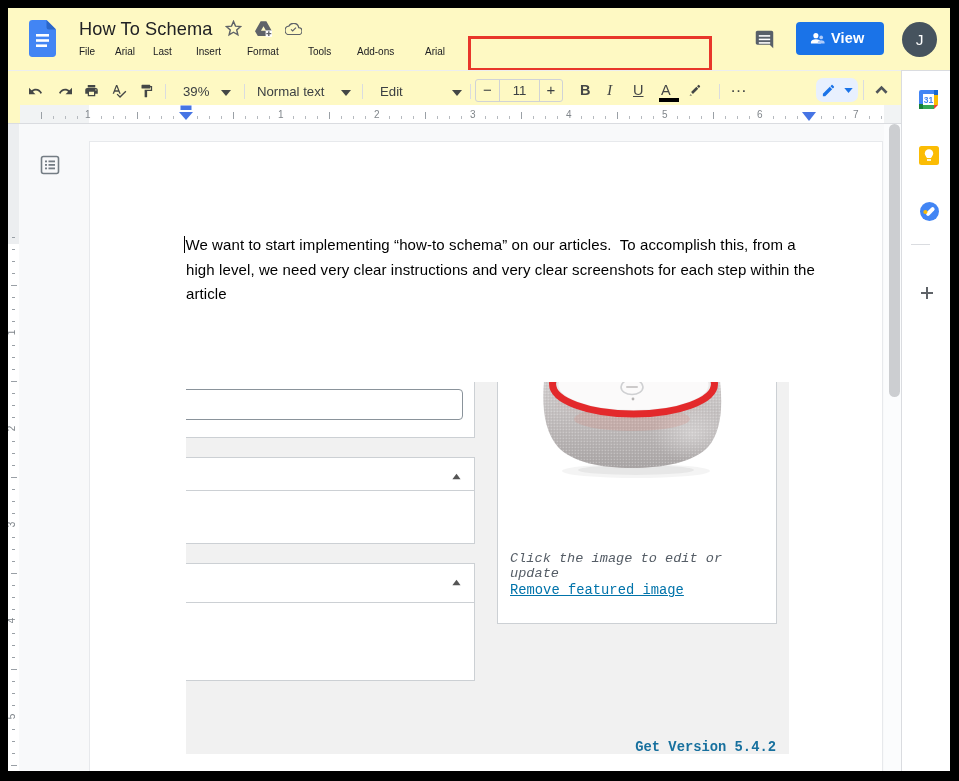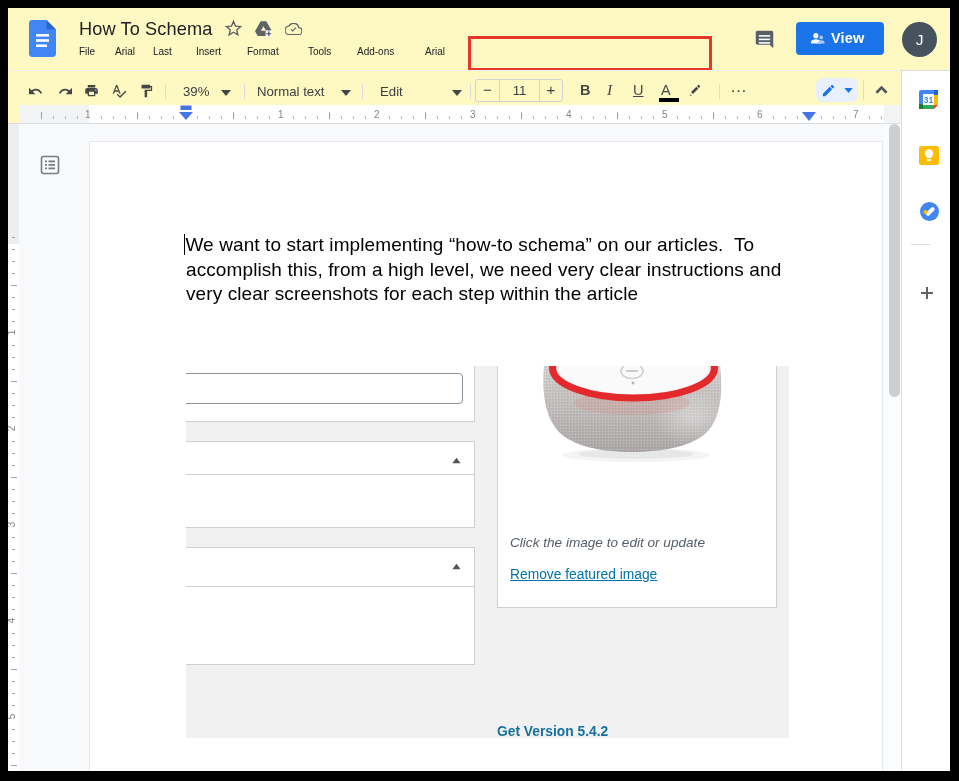--- a/index.html
+++ b/index.html
@@ -3,21 +3,21 @@
 <style>
 html,body{margin:0;padding:0;}
 body{width:959px;height:781px;background:#000;position:relative;overflow:hidden;
  font-family:"Liberation Sans",sans-serif;}
 .abs{position:absolute;}
 #app{position:absolute;left:8px;top:8px;width:942px;height:763px;background:#fef9c3;overflow:hidden;}
 
 .mi{position:absolute;top:38px;font-size:10px;color:#202124;}
 .rnum{position:absolute;font-size:10px;color:#80868b;top:3px;}
 .vnum{position:absolute;font-size:10px;color:#80868b;transform:rotate(-90deg);}
-.ptext{position:absolute;left:178px;width:630px;font-size:19px;line-height:24.5px;color:#000;letter-spacing:0.1px;}
+.ptext{position:absolute;left:178px;width:630px;font-size:15px;line-height:24.5px;color:#000;letter-spacing:0.1px;}
 .wlink{color:#0073aa;text-decoration:underline;font-size:13.8px;}
 </style></head><body>
 <div id="app">
 
 <svg class="abs" style="left:21px;top:12px" width="27" height="37" viewBox="0 0 27 37">
 <path d="M3.4 0 L17.5 0 L27 9.5 L27 33.6 Q27 37 23.6 37 L3.4 37 Q0 37 0 33.6 L0 3.4 Q0 0 3.4 0 Z" fill="#4285f4"></path>
 <path d="M17.5 0 L27 9.5 L20 9.5 Q17.5 9.5 17.5 7 Z" fill="#2b66c9"></path>
 <rect x="7" y="14" width="13" height="2.6" fill="#fff"></rect>
 <rect x="7" y="19.2" width="13" height="2.6" fill="#fff"></rect>
 <rect x="7" y="24.4" width="11" height="2.6" fill="#fff"></rect>
@@ -265,21 +265,21 @@
 <rect x="1.5" y="1.5" width="17" height="17" rx="2" fill="none" stroke="#747d84" stroke-width="1.6"></rect>
 <rect x="5" y="5.5" width="2" height="1.8" fill="#747d84"></rect>
 <rect x="8.5" y="5.5" width="6.5" height="1.8" fill="#747d84"></rect>
 <rect x="5" y="9" width="2" height="1.8" fill="#747d84"></rect>
 <rect x="8.5" y="9" width="6.5" height="1.8" fill="#747d84"></rect>
 <rect x="5" y="12.5" width="2" height="1.8" fill="#747d84"></rect>
 <rect x="8.5" y="12.5" width="6.5" height="1.8" fill="#747d84"></rect>
 </svg>
 <div class="abs" style="left:81px;top:133px;width:794px;height:630px;background:#fff;border:1px solid #e7e9ec;border-bottom:none;box-sizing:border-box;"></div>
 <div class="ptext" style="top:225px;"><span style="border-left:1.6px solid #000;margin-left:-1.6px;"></span>We want to start implementing “how-to schema” on our articles.&nbsp; To accomplish this, from a high level, we need very clear instructions and very clear screenshots for each step within the article</div>
-<div class="abs" style="left:178px;top:358px;width:603px;height:372px;background:#f1f1f1;overflow:hidden;">
+<div class="abs" style="left:178px;top:374px;width:603px;height:372px;background:#f1f1f1;overflow:hidden;font-family:Liberation Mono, monospace;">
 <div class="abs" style="left:-2px;top:-2px;width:289px;height:56px;background:#fff;border:1px solid #ccd0d4;"></div>
 <div class="abs" style="left:-10px;top:7px;width:285px;height:29px;background:#fff;border:1px solid #8a939b;border-radius:4px;"></div>
 <div class="abs" style="left:-2px;top:75px;width:289px;height:85px;background:#fff;border:1px solid #ccd0d4;">
 <div class="abs" style="left:0;top:32px;width:289px;height:1px;background:#ccd0d4;"></div>
 <svg class="abs" style="left:267px;top:15px" width="9" height="7" viewBox="0 0 11 8">
           <path d="M0.5 7.5 L5.5 0.5 L10.5 7.5 Z" fill="#555"></path>
         </svg>
 </div>
 <div class="abs" style="left:-2px;top:181px;width:289px;height:116px;background:#fff;border:1px solid #ccd0d4;">
 <div class="abs" style="left:0;top:38px;width:289px;height:1px;background:#ccd0d4;"></div>
@@ -319,21 +319,21 @@
 <ellipse cx="135.5" cy="6" rx="76" ry="26" fill="#fbfafa"></ellipse>
 <ellipse cx="135.5" cy="6" rx="76" ry="26" fill="none" stroke="#eceaea" stroke-width="2"></ellipse>
 <ellipse cx="135.5" cy="5" rx="81" ry="30" fill="none" stroke="#e3292b" stroke-width="7"></ellipse>
 <ellipse cx="134" cy="8" rx="11" ry="7.5" fill="none" stroke="#cfd0d2" stroke-width="1.6"></ellipse>
 <rect x="128" y="7" width="12" height="2" rx="1" fill="#cccaca"></rect>
 <circle cx="135" cy="20" r="1.4" fill="#b5b3b3"></circle>
 </svg>
 <div class="abs" style="left:12px;top:172px;font-size:13.6px;font-style:italic;color:#555d66;">Click the image to edit or update</div>
 <div class="abs wlink" style="left:12px;top:204px;">Remove featured image</div>
 </div>
-<div class="abs" style="left:311px;top:358px;width:279px;text-align:left;font-size:13.8px;font-weight:bold;color:#17709e;">Get Version 5.4.2</div>
+<div class="abs" style="left:311px;top:358px;width:279px;text-align:right;font-size:13.8px;font-weight:bold;color:#17709e;">Get Version 5.4.2</div>
 </div>
 <div class="abs" style="left:876px;top:116px;width:26px;height:647px;background:#fbfcfd;"></div>
 <div class="abs" style="left:881px;top:116px;width:11px;height:273px;background:#ccced1;border-radius:6px;"></div>
 <div class="abs" style="left:893px;top:62px;width:1px;height:701px;background:#dadce0;"></div>
 <div class="abs" style="left:894px;top:62px;width:48px;height:701px;background:#fff;"></div>
 <div class="abs" style="left:894px;top:62px;width:48px;height:1px;background:#dadce0;"></div>
 <svg class="abs" style="left:911px;top:82px" width="19" height="19" viewBox="0 0 19 19">
 <rect x="0" y="0" width="19" height="19" rx="2" fill="#fff"></rect>
 <path d="M2 0 L17 0 Q19 0 19 2 L19 4 L0 4 L0 2 Q0 0 2 0 Z" fill="#4285f4"></path>
 <rect x="0" y="2" width="4" height="15" fill="#4285f4"></rect>

